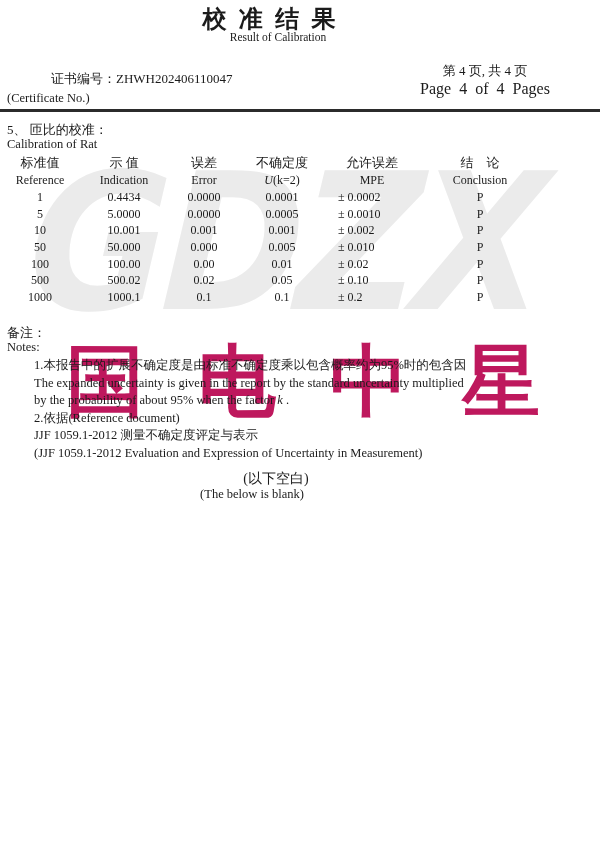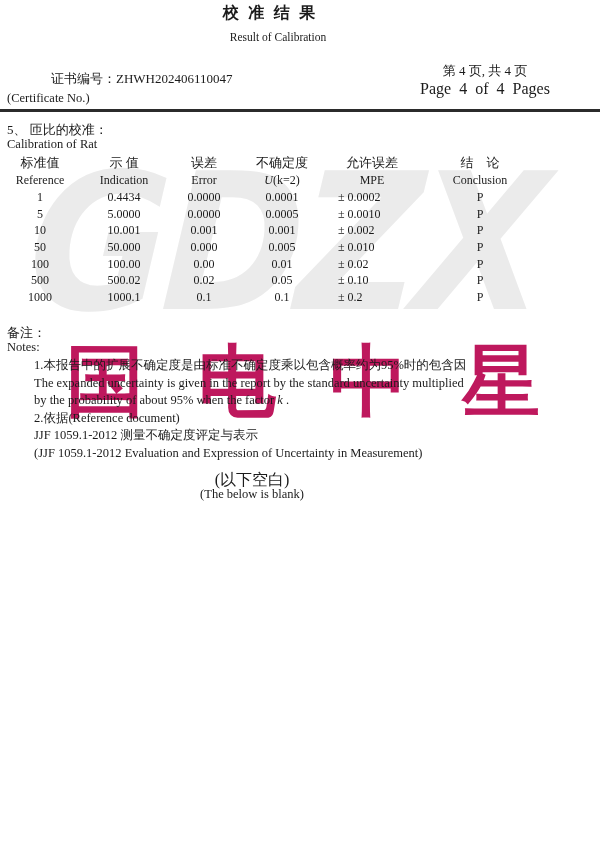--- a/index.html
+++ b/index.html
@@ -30,21 +30,21 @@
     font-size:78px;line-height:1;letter-spacing:54px;
     color:#e6e6e6;
     z-index:0;user-select:none;white-space:nowrap;
   }
   
   .layer{position:absolute;left:0;top:0;width:600px;height:845px;z-index:1;}
   .abs{position:absolute;white-space:nowrap;}
 
   .title-cn{left:0;top:3px;width:540px;text-align:center;
     font-family:"DejaVu Sans","Liberation Sans",sans-serif;
-    font-weight:bold;font-size:16px;letter-spacing:2px;}
+    font-weight:bold;font-size:24px;letter-spacing:2px;}
   .title-en{left:8px;top:31px;width:540px;text-align:center;font-size:11.5px;}
 
   .cert-line{left:7px;top:70px;font-size:13px;margin-left:44px;}
   .cert-en{left:7px;top:91px;font-size:12.5px;}
 
   .page-block{left:410px;top:63px;width:150px;text-align:center;}
   .page-cn{font-size:13px;line-height:16px;}
   .page-en{font-size:16px;line-height:16px;margin-top:2px;word-spacing:4px;}
 
   .rule{position:absolute;left:0;top:109px;width:600px;height:3px;background:#2b2b2b;}
@@ -61,21 +61,21 @@
   .tbody .tc{font-size:12px;line-height:16.7px;height:16.7px;}
   .tbody .tc:nth-child(5){text-align:left;padding-left:14px;}
   .ital{font-style:italic;}
 
   
   .notes-cn{left:7px;top:324px;font-size:13px;}
   .notes-en{left:7px;top:340px;font-size:12.5px;}
   .note-lines{left:34px;top:357px;width:490px;}
   .note-line{font-size:12.5px;line-height:17.5px;white-space:nowrap;}
 
-  .blank-cn{left:0;top:470px;width:504px;text-align:center;font-size:16px;}
+  .blank-cn{left:0;top:470px;width:504px;text-align:center;font-size:14px;padding-left:24px;}
   .blank-en{left:0;top:487px;width:504px;text-align:center;font-size:12.5px;}
 </style>
 </head>
 <body>
 
 <div class="page">
 
   <div class="wm-logo" style="color: rgb(235, 235, 235);">GDZX</div>
   <div class="wm-chars" style="color: #be185d;">国电中星</div>
 

